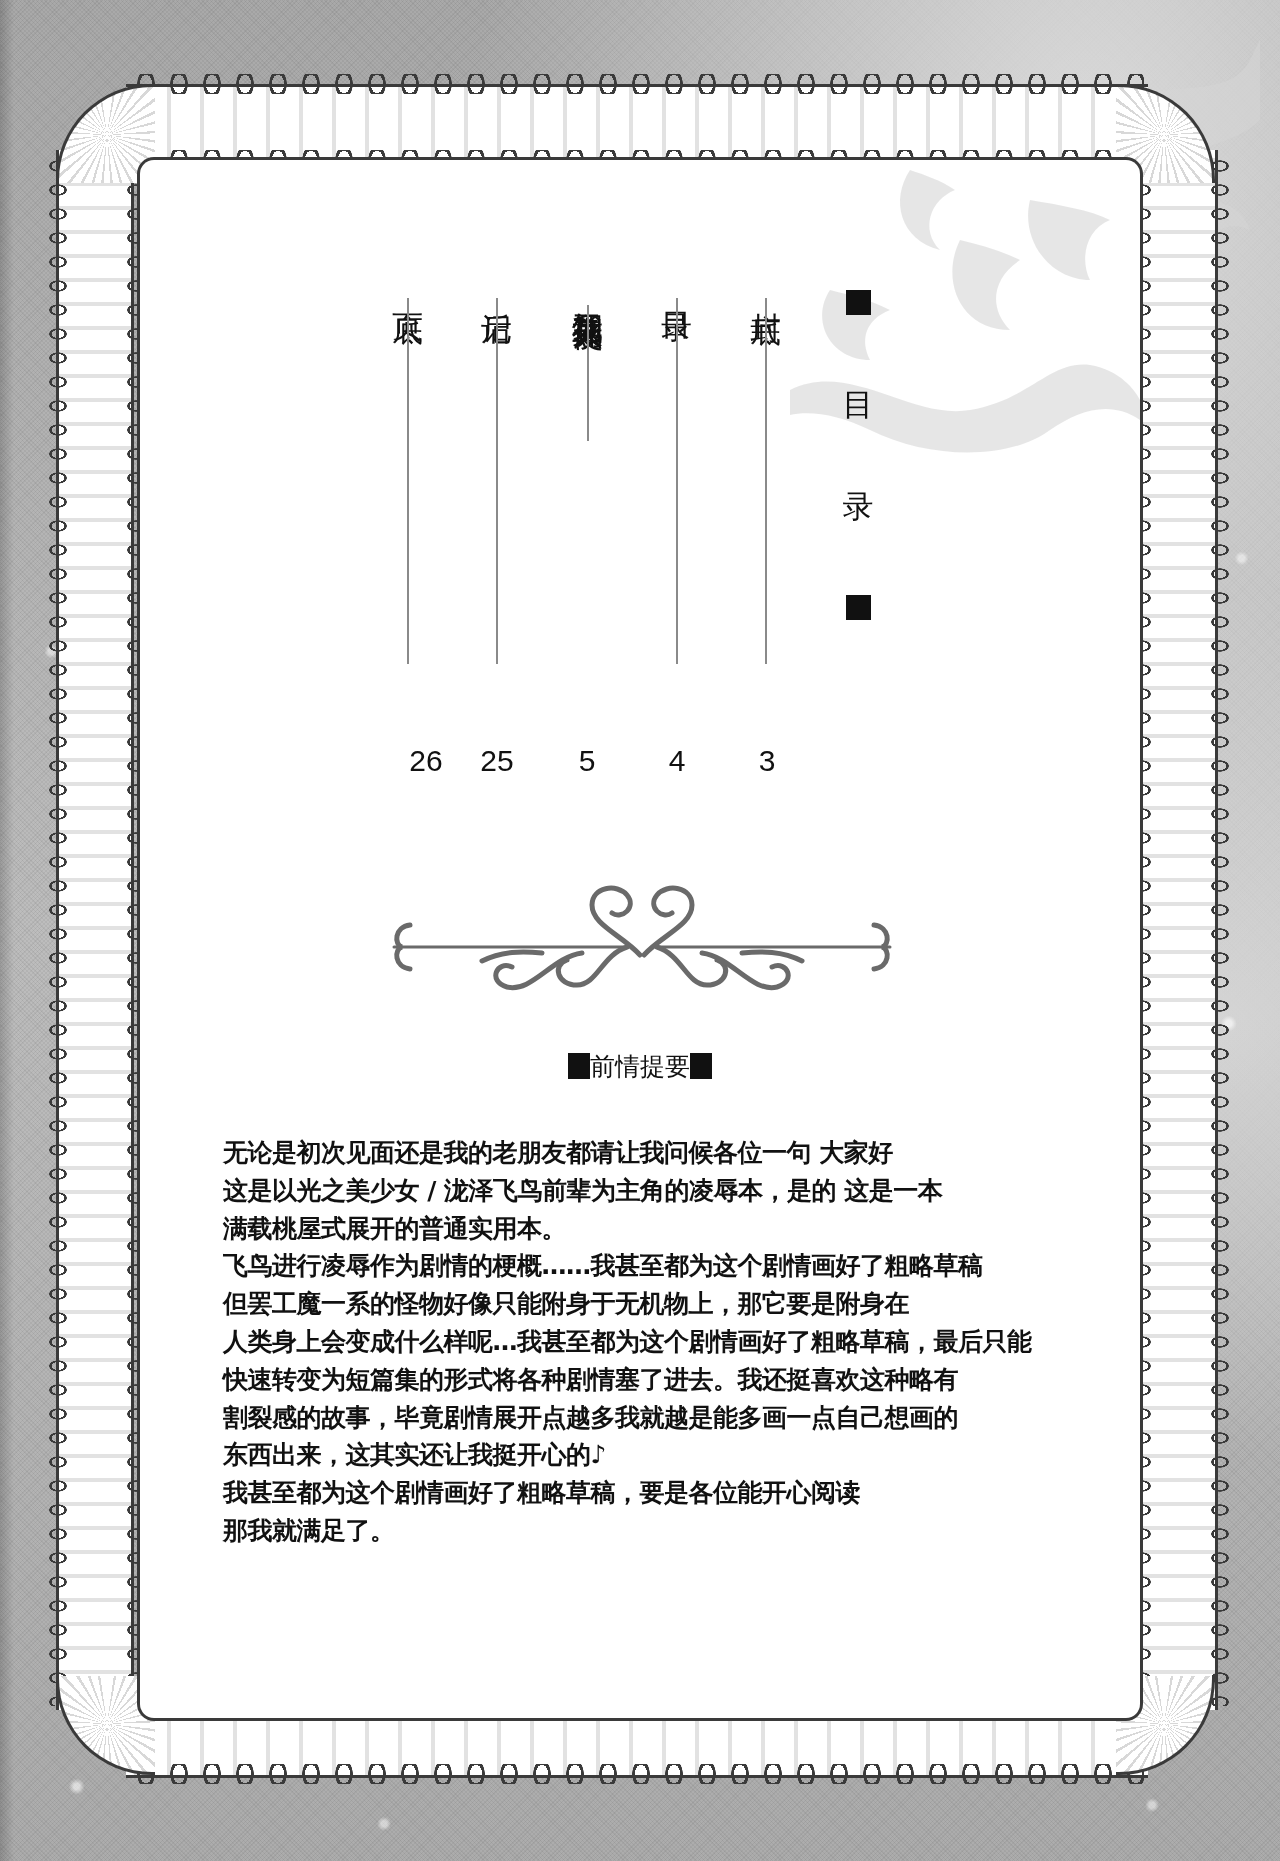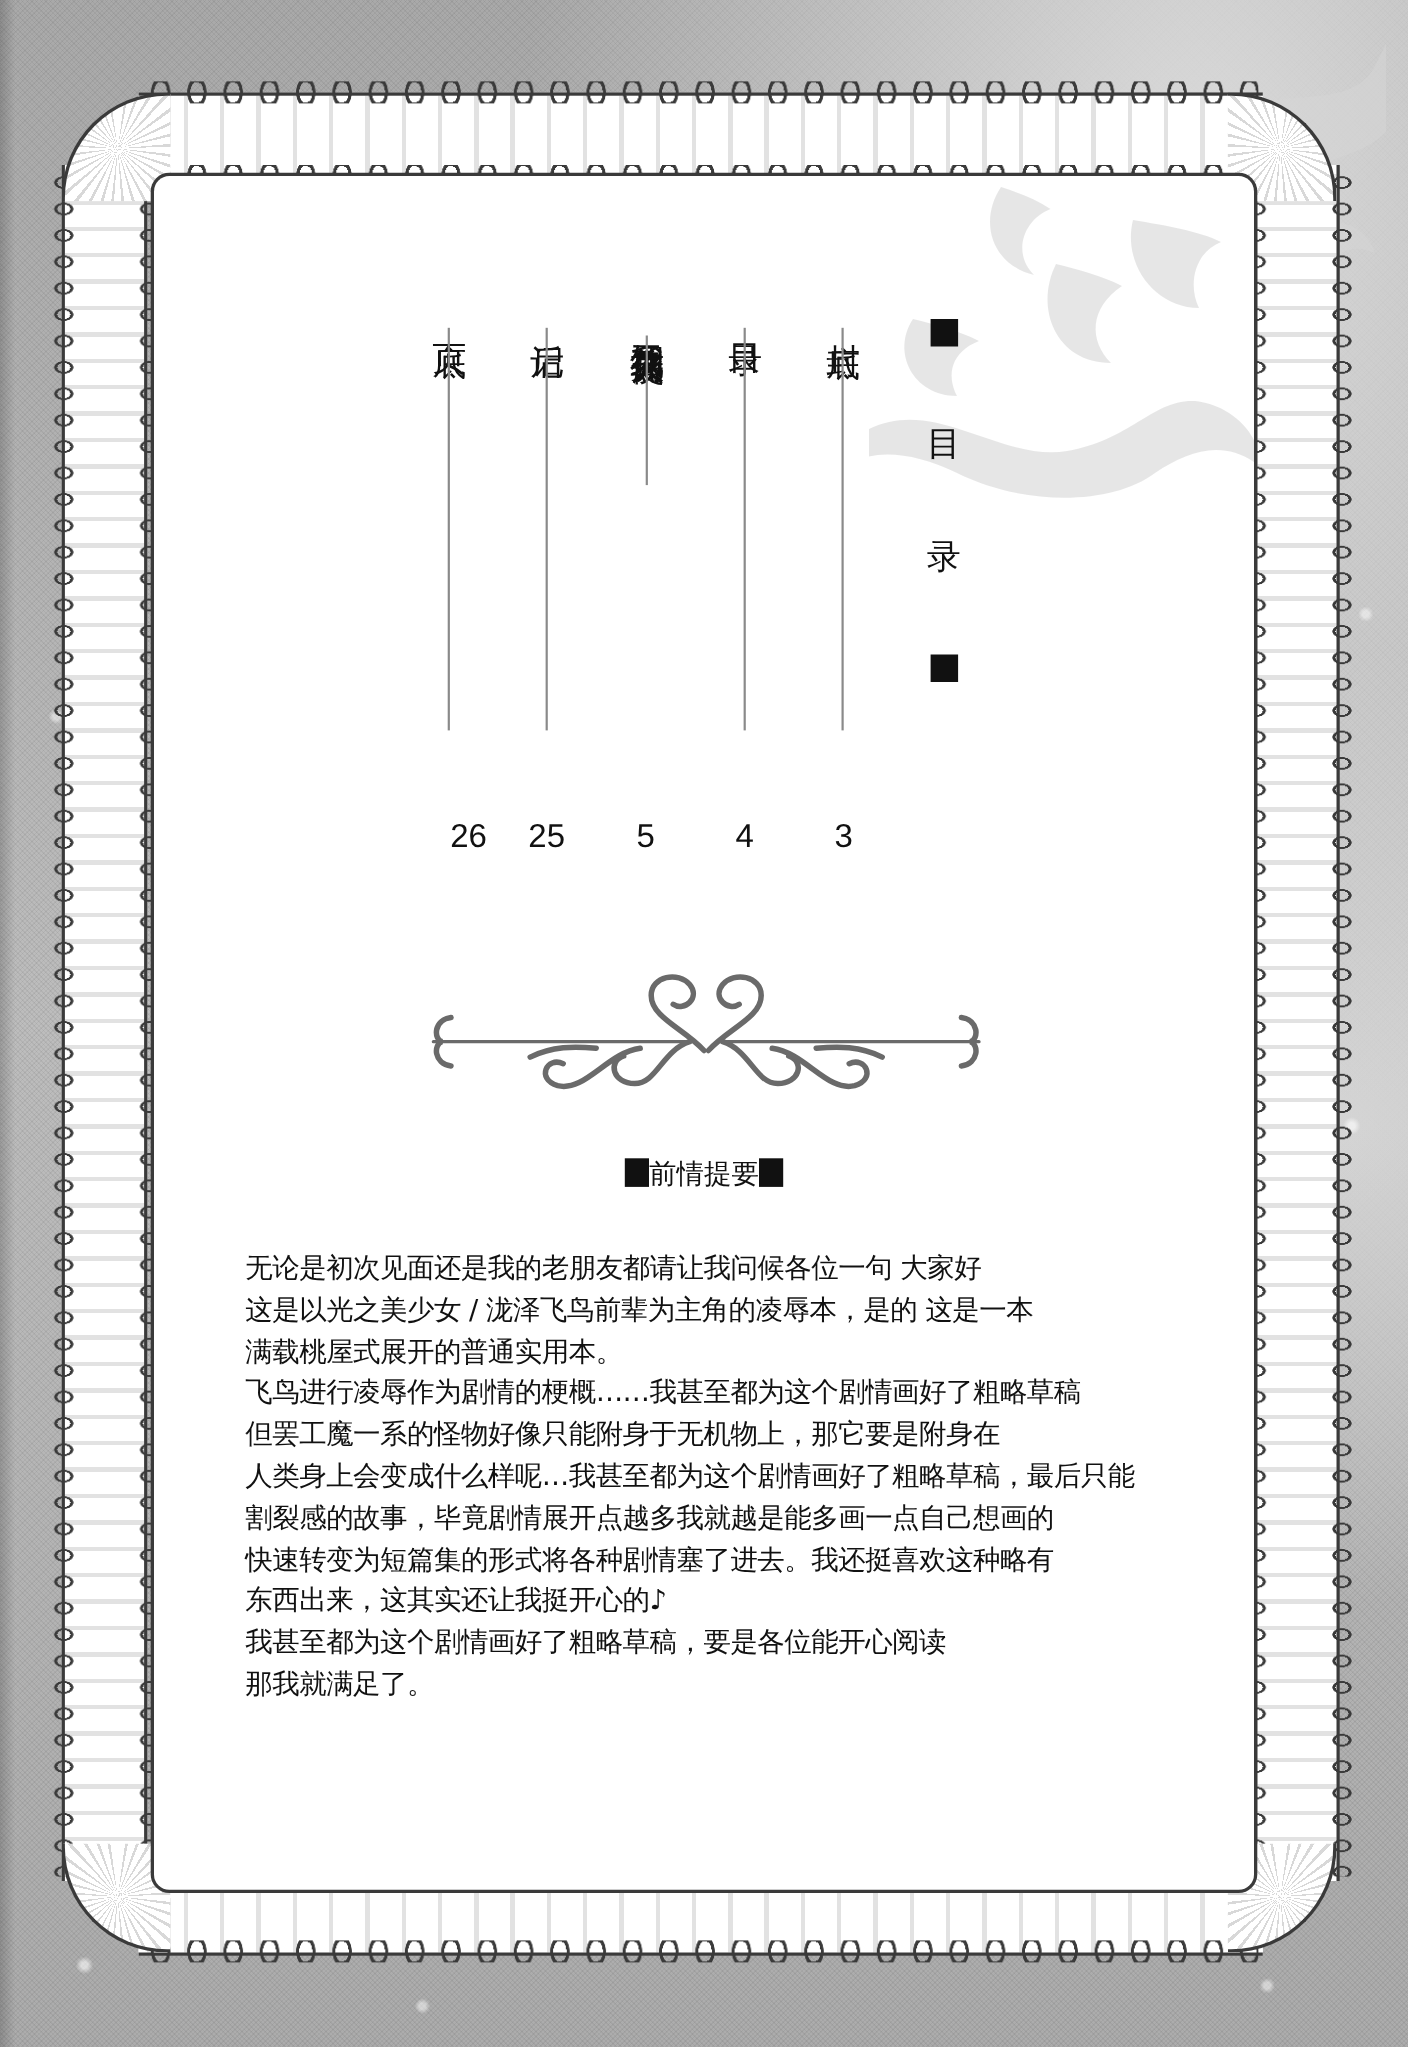--- a/index.html
+++ b/index.html
@@ -73,21 +73,21 @@
   .title-block { position:absolute; left:838px; top:290px; width:40px; }
   .title-sq { width:25px; height:25px; background:#111; margin:0 auto; }
   .title-ch { font-size:31px; color:#111; text-align:center; line-height:32px; }
 
   .ornament { position:absolute; left:372px; top:875px; width:540px; height:125px; }
 
   .summary-heading { position:absolute; left:0; width:1280px; top:1050px; text-align:center;
     font-size:25px; color:#111; }
   .summary-heading .sq { display:inline-block; width:22px; height:26px; background:#111; vertical-align:-4px; }
 
-  .summary-body { position:absolute; left:223px; top:1134px; width:860px; }
+  .summary-body { position:absolute; left:223px; top:1134px; width:860px;font-weight:bold; }
   .summary-line { font-size:25px; line-height:37.8px; color:#111; white-space:nowrap; letter-spacing:-0.5px; }
 </style>
 </head>
 <body>
 
 <div class="left-shadow"></div>
 
 <svg class="flourish f1" viewBox="0 0 330 360">
   <g fill="#d6d6d6" stroke="none">
     <path d="M60 350 C 40 280, 120 250, 150 200 C 180 150, 140 90, 200 60 C 240 40, 300 60, 320 20 L 330 0 L 330 80 C 300 110, 250 100, 230 150 C 210 200, 260 260, 200 300 C 160 330, 100 320, 60 350 Z"></path>
@@ -186,18 +186,18 @@
   <span class="sq"></span><span>前情提要</span><span class="sq"></span>
 </div>
 
 <div class="summary-body">
   <div class="summary-line">无论是初次见面还是我的老朋友都请让我问候各位一句 大家好</div>
   <div class="summary-line">这是以光之美少女 / 泷泽飞鸟前辈为主角的凌辱本，是的 这是一本</div>
   <div class="summary-line">满载桃屋式展开的普通实用本。</div>
   <div class="summary-line">飞鸟进行凌辱作为剧情的梗概……我甚至都为这个剧情画好了粗略草稿</div>
   <div class="summary-line">但罢工魔一系的怪物好像只能附身于无机物上，那它要是附身在</div>
   <div class="summary-line">人类身上会变成什么样呢…我甚至都为这个剧情画好了粗略草稿，最后只能</div>
+  <div class="summary-line">快速转变为短篇集的形式将各种剧情塞了进去。我还挺喜欢这种略有</div>
   <div class="summary-line">割裂感的故事，毕竟剧情展开点越多我就越是能多画一点自己想画的</div>
-  <div class="summary-line">快速转变为短篇集的形式将各种剧情塞了进去。我还挺喜欢这种略有</div>
   <div class="summary-line">东西出来，这其实还让我挺开心的♪</div>
   <div class="summary-line">我甚至都为这个剧情画好了粗略草稿，要是各位能开心阅读</div>
   <div class="summary-line">那我就满足了。</div>
 </div>
 
 </body></html>

